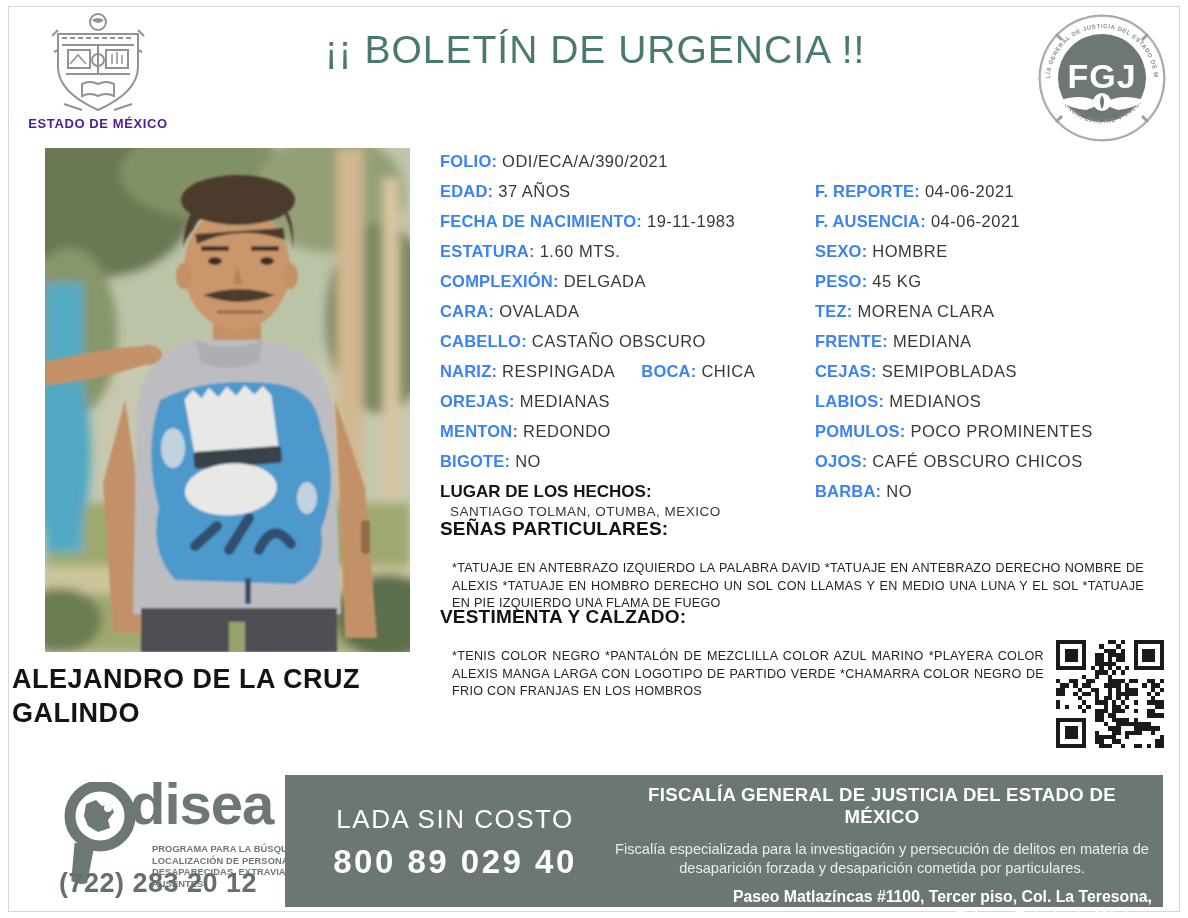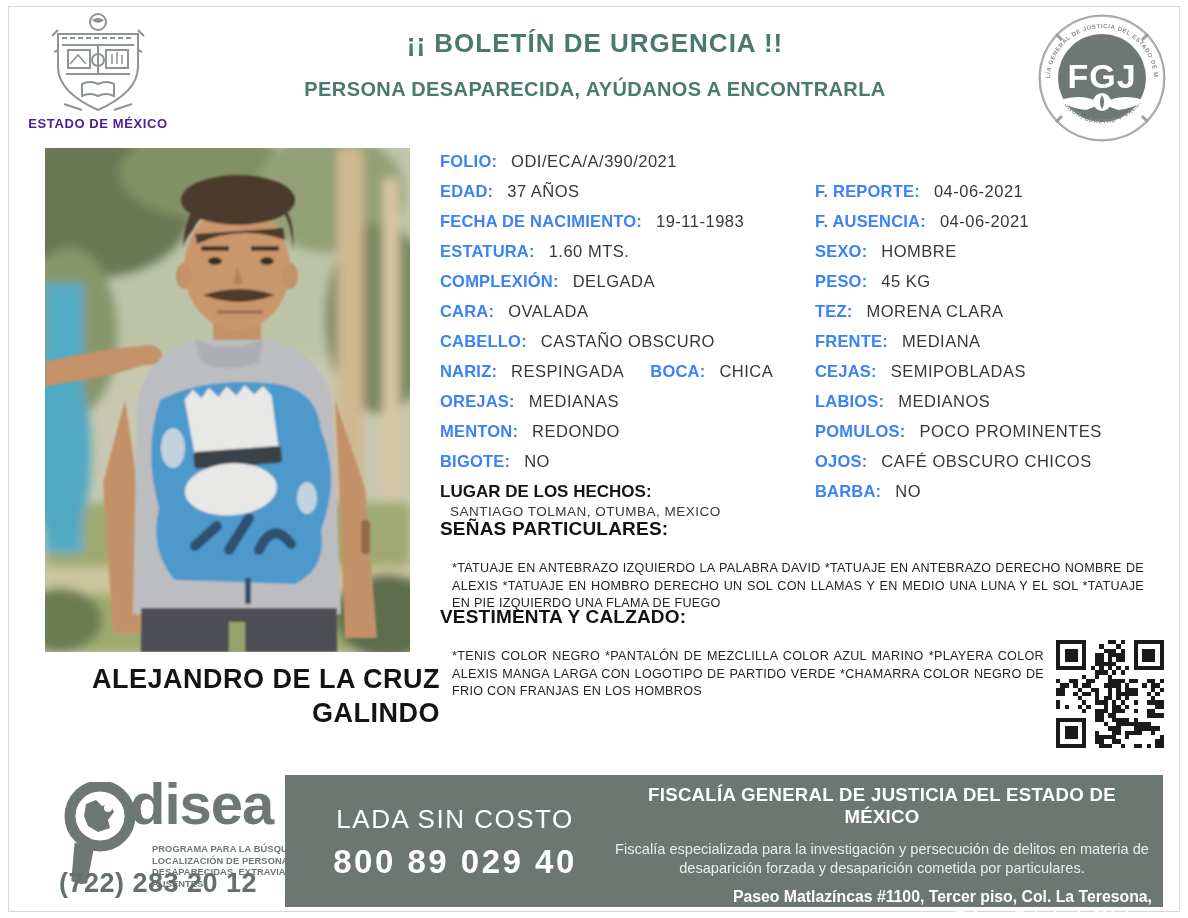--- a/index.html
+++ b/index.html
@@ -5,36 +5,36 @@
   html,body{margin:0;padding:0;background:#ffffff;}
   .page{position:relative;width:1188px;height:918px;background:#fff;overflow:hidden;
         font-family:"Liberation Sans",sans-serif;color:#1c1c1a;}
   .frame{position:absolute;left:8px;top:6px;right:8px;bottom:6px;border:1px solid #d6d6d6;pointer-events:none;}
 
   
   .crest{position:absolute;left:38px;top:12px;width:120px;height:102px;}
   .crest-caption{position:absolute;left:8px;top:116px;width:180px;text-align:center;
                  font-size:13px;font-weight:700;letter-spacing:.6px;color:#4c1d95;}
   .title{position:absolute;left:180px;top:28px;width:830px;text-align:center;
-         font-size:26px;font-weight:700;letter-spacing:1px;color:#4a796d;}
+         font-size:39px;font-weight:400;letter-spacing:1px;color:#4a796d;}
   .subtitle{position:absolute;left:180px;top:78px;width:830px;text-align:center;
             font-size:20px;font-weight:800;letter-spacing:.4px;color:#4a796d;}
   .fgj{position:absolute;left:1036px;top:12px;width:132px;height:132px;}
 
   
   .photo{position:absolute;left:45px;top:148px;width:365px;height:504px;overflow:hidden;}
-  .name{position:absolute;left:34px;top:662px;width:406px;text-align:right;
+  .name{position:absolute;left:12px;top:662px;width:406px;text-align:left;
         font-size:27px;font-weight:800;line-height:34px;letter-spacing:.5px;color:#141414;}
 
   
   .colL{position:absolute;left:440px;top:146px;width:375px;}
   .colR{position:absolute;left:815px;top:176px;width:360px;}
   .frow{height:30px;display:flex;align-items:center;white-space:nowrap;}
   .flabel{font-size:16.5px;font-weight:800;color:#3b82f6;letter-spacing:.2px;}
-  .fvalue{font-size:16.5px;color:#383836;margin-left:14px;letter-spacing:.5px;}
+  .fvalue{font-size:16.5px;color:#383836;margin-left:5px;letter-spacing:.5px;}
   .pair2{margin-left:26px;text-align:center;}
   .lugar-label{font-size:17px;font-weight:800;color:#161614;margin-top:6px;}
   .lugar-value{font-size:13.5px;color:#383836;margin:2px 0 0 10px;letter-spacing:.5px;}
 
   
   .section{position:absolute;left:440px;}
   .sec-senas{top:518px;}
   .sec-vest{top:606px;}
   .sec-title{font-size:19px;font-weight:800;color:#121210;letter-spacing:.2px;}
   .sec-text{margin:20px 0 0 12px;font-size:12.6px;line-height:17.5px;color:#242422;
@@ -83,21 +83,20 @@
       <path d="M74,42 L74,52 M79,40 L79,52 M84,43 L84,52" stroke-width="1.5"></path>
       <circle cx="60" cy="48" r="6"></circle>
       <path d="M44,72 Q52,68 60,72 Q68,68 76,72 L76,84 Q68,80 60,84 Q52,80 44,84 Z"></path>
       <path d="M14,24 L20,18 M106,24 L100,18 M16,40 L20,38 M104,40 L100,38" stroke-width="2"></path>
       <path d="M26,92 L44,98 M94,92 L76,98" stroke-width="2"></path>
     </g>
   </svg>
   <div class="crest-caption">ESTADO DE MÉXICO</div>
 
   <div class="title">¡¡ BOLETÍN DE URGENCIA !!</div>
-  <div class="subtitle">PERSONA DESAPARECIDA, AYÚDANOS A ENCONTRARLA</div>
 
   <svg class="fgj" viewBox="0 0 132 132">
     <defs>
       <path id="arcTop" d="M 14,68 A 52,52 0 1 1 118,68"></path>
       <path id="arcBot" d="M 20,74 A 47,47 0 0 0 112,74"></path>
     </defs>
     <circle cx="66" cy="66" r="62" fill="#ffffff" stroke="#b2b8b4" stroke-width="2"></circle>
     <circle cx="66" cy="66" r="63" fill="none" stroke="#9aa19c" stroke-width="1"></circle>
     <g stroke="#9aa19c" stroke-width="3">
       <line x1="20" y1="22" x2="26" y2="28"></line>

